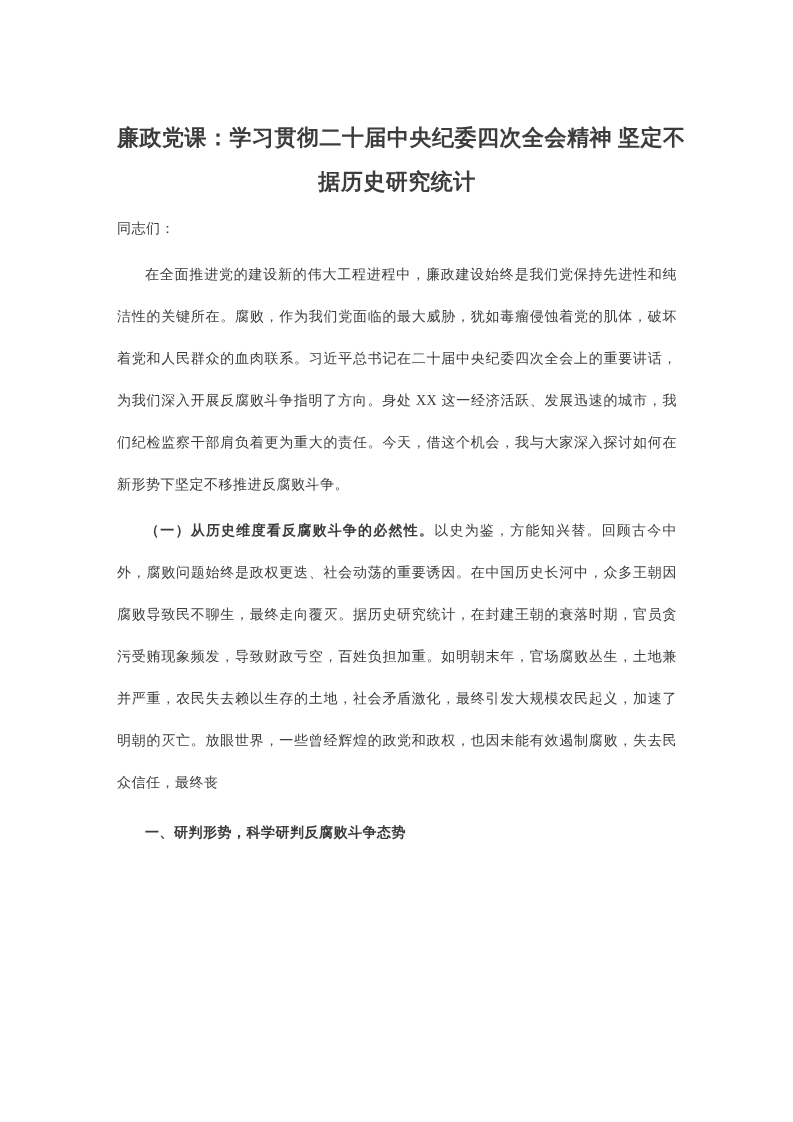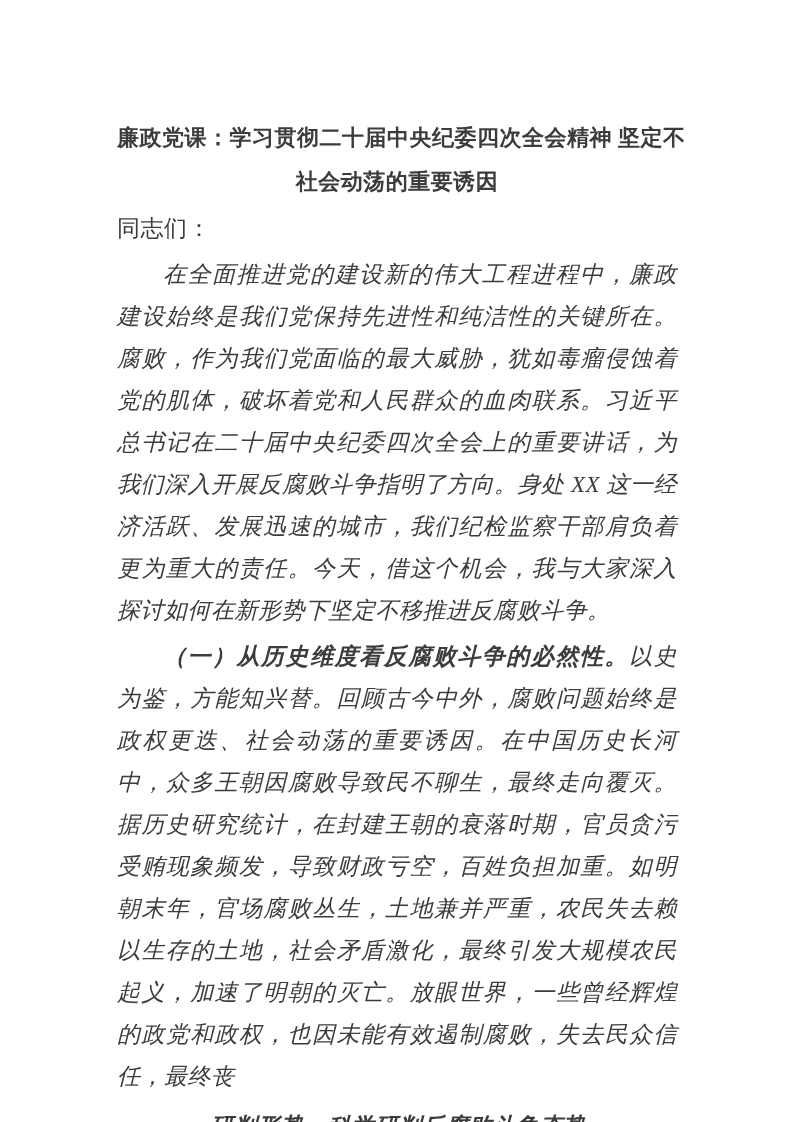--- a/index.html
+++ b/index.html
@@ -25,46 +25,45 @@
     line-height: 44px;
     text-align: center;
     letter-spacing: 0.5px;
   }
   .doc-title .title-line {
     display: block;
     white-space: nowrap;
   }
   p.body-para {
     margin: 4px 0;
-    font-size: 23px;
+    font-size: 14px;
     line-height: 42px;
     letter-spacing: 0.5px;
     text-align: justify;
     text-justify: inter-ideograph;
   }
   p.indent {
     text-indent: 2em;
-    font-style: italic;
   }
   p.heading1 {
     margin: 8px 0 10px 0;
     font-weight: bold;
   }
   .lead-bold {
     font-weight: bold;
   }
 </style>
 </head>
 <body>
 
 <div class="page">
 
   <h1 class="doc-title">
     <span class="title-line">廉政党课：学习贯彻二十届中央纪委四次全会精神 坚定不</span>
-    <span class="title-line">社会动荡的重要诱因</span>
+    <span class="title-line">据历史研究统计</span>
   </h1>
 
   <p class="body-para">同志们：</p>
 
   <p class="body-para indent">在全面推进党的建设新的伟大工程进程中，廉政建设始终是我们党保持先进性和纯洁性的关键所在。腐败，作为我们党面临的最大威胁，犹如毒瘤侵蚀着党的肌体，破坏着党和人民群众的血肉联系。习近平总书记在二十届中央纪委四次全会上的重要讲话，为我们深入开展反腐败斗争指明了方向。身处 XX 这一经济活跃、发展迅速的城市，我们纪检监察干部肩负着更为重大的责任。今天，借这个机会，我与大家深入探讨如何在新形势下坚定不移推进反腐败斗争。</p>
 
   <p class="body-para indent"><span class="lead-bold">（一）从历史维度看反腐败斗争的必然性。</span><span>以史为鉴，方能知兴替。回顾古今中外，腐败问题始终是政权更迭、社会动荡的重要诱因。在中国历史长河中，众多王朝因腐败导致民不聊生，最终走向覆灭。据历史研究统计，在封建王朝的衰落时期，官员贪污受贿现象频发，导致财政亏空，百姓负担加重。如明朝末年，官场腐败丛生，土地兼并严重，农民失去赖以生存的土地，社会矛盾激化，最终引发大规模农民起义，加速了明朝的灭亡。放眼世界，一些曾经辉煌的政党和政权，也因未能有效遏制腐败，失去民众信任，最终丧</span></p>
 
   <p class="body-para indent heading1">一、研判形势，科学研判反腐败斗争态势</p>
 

